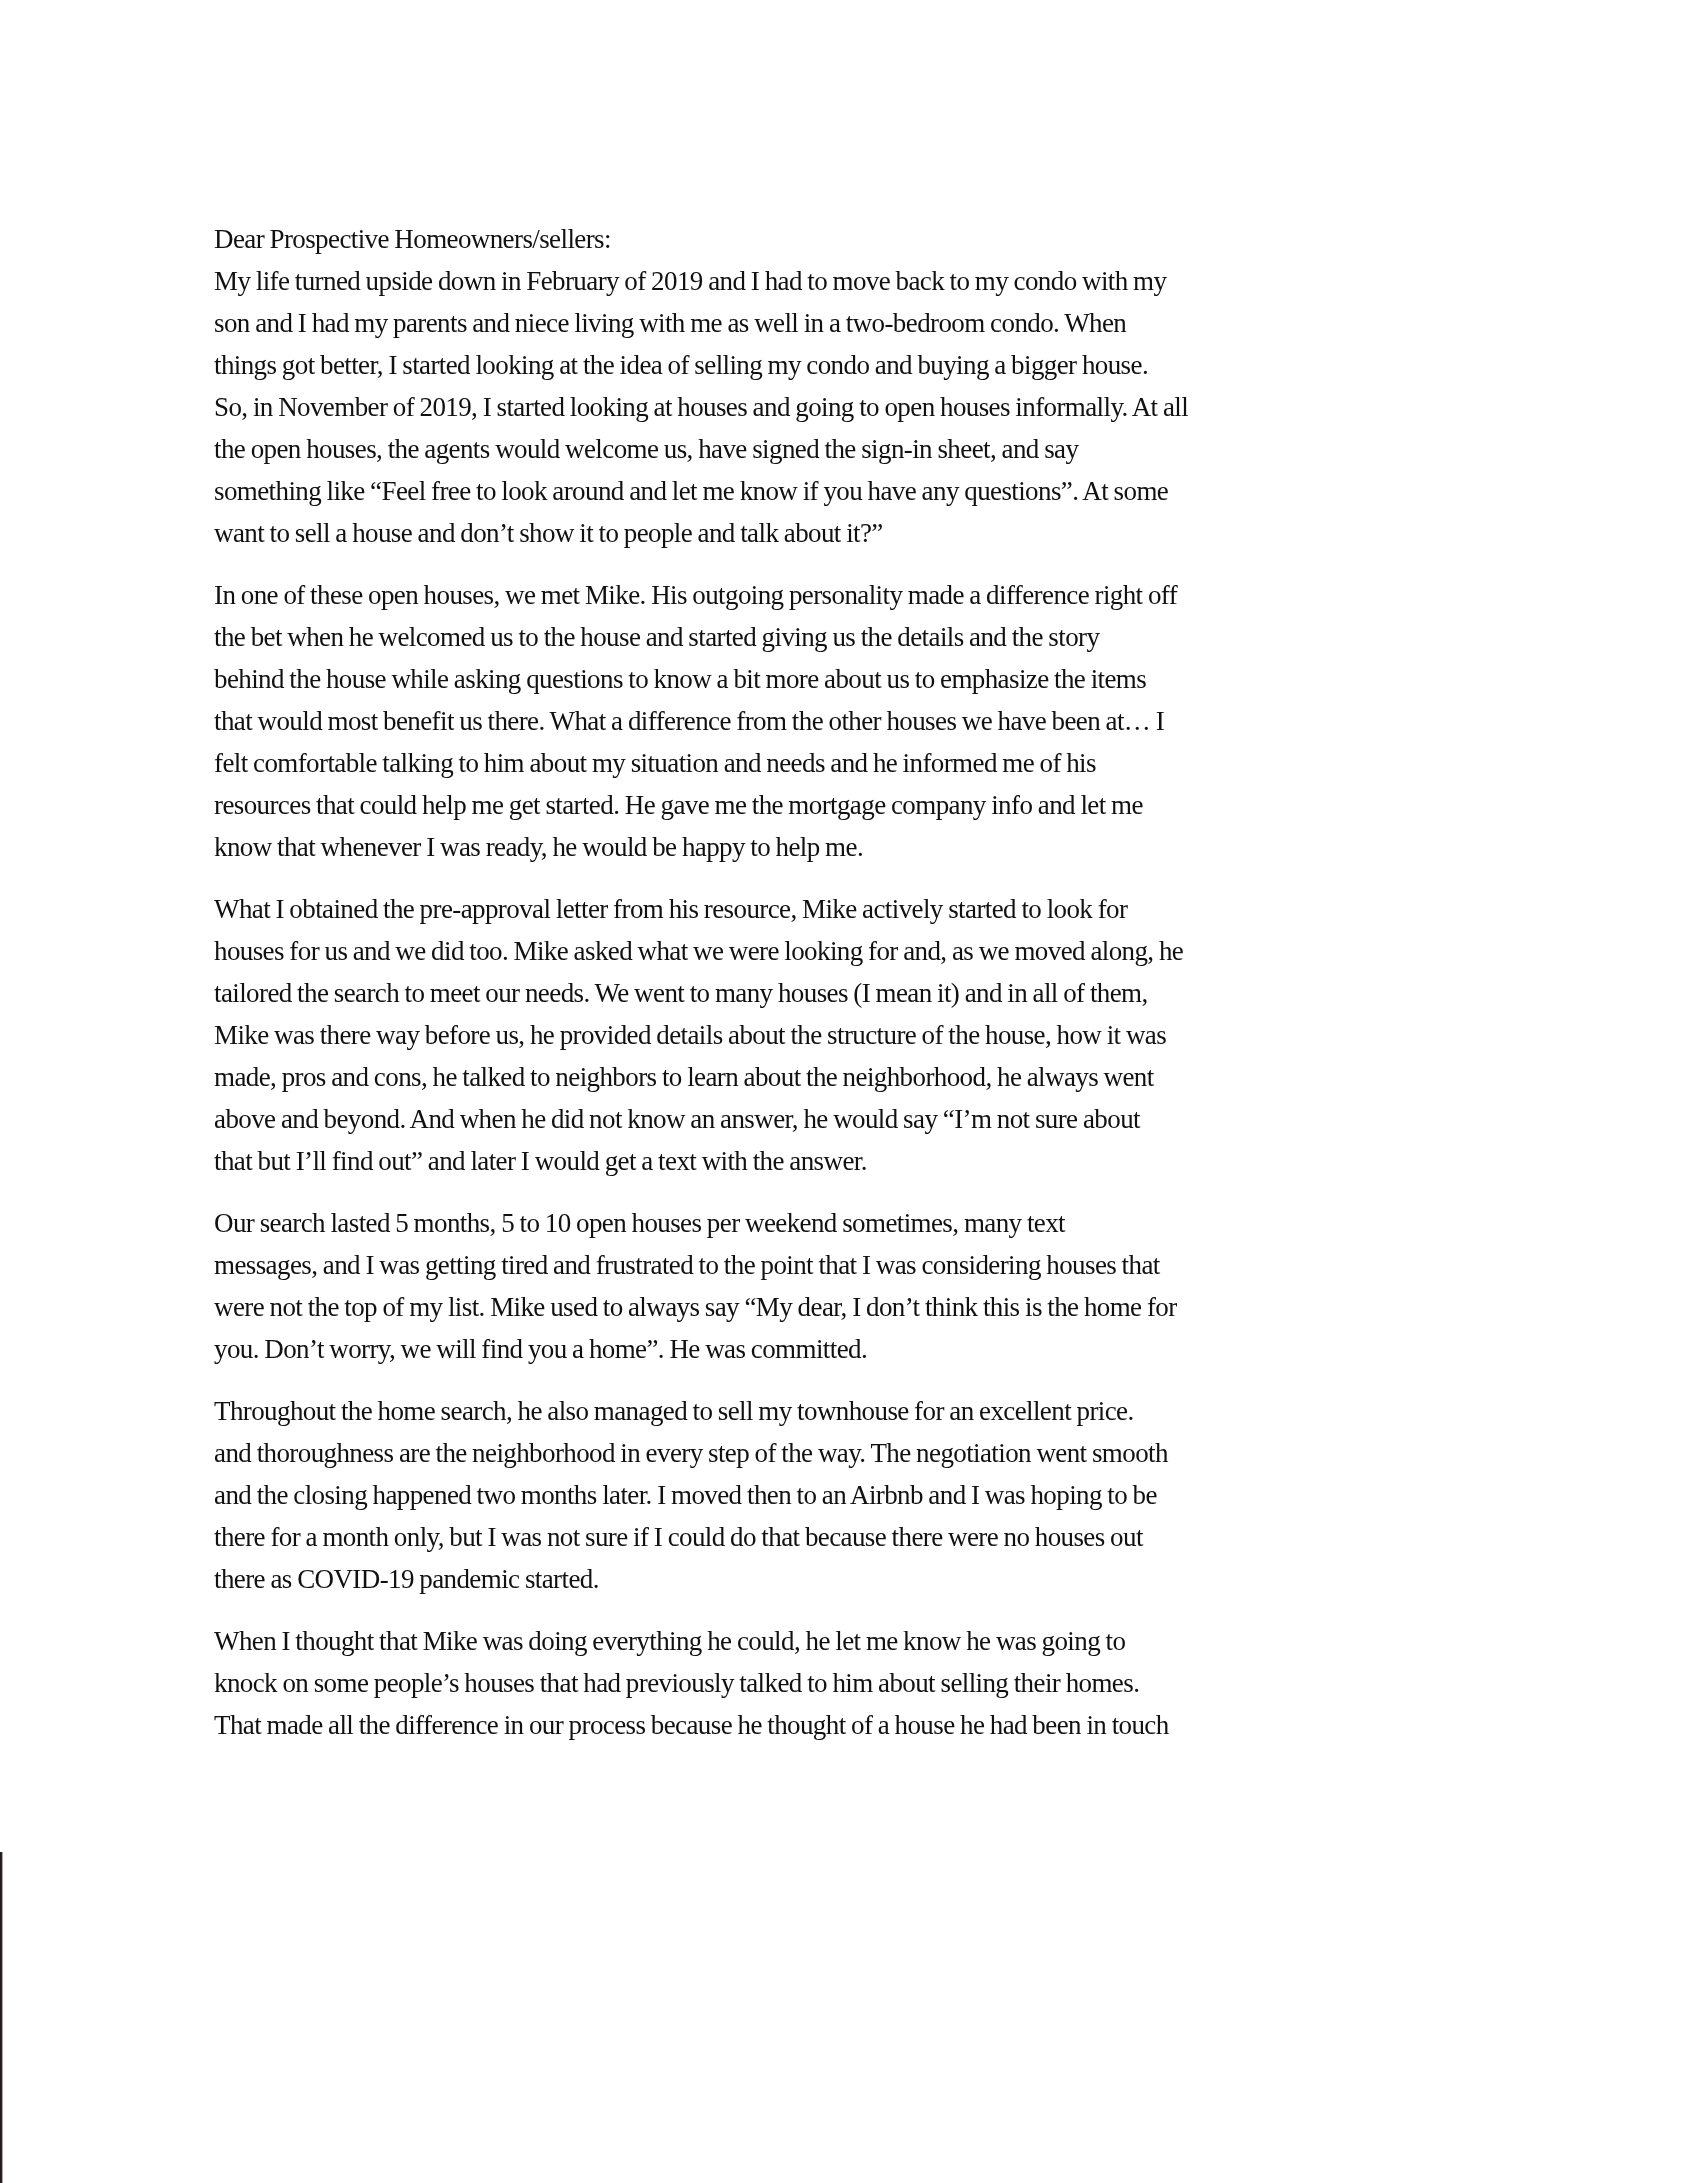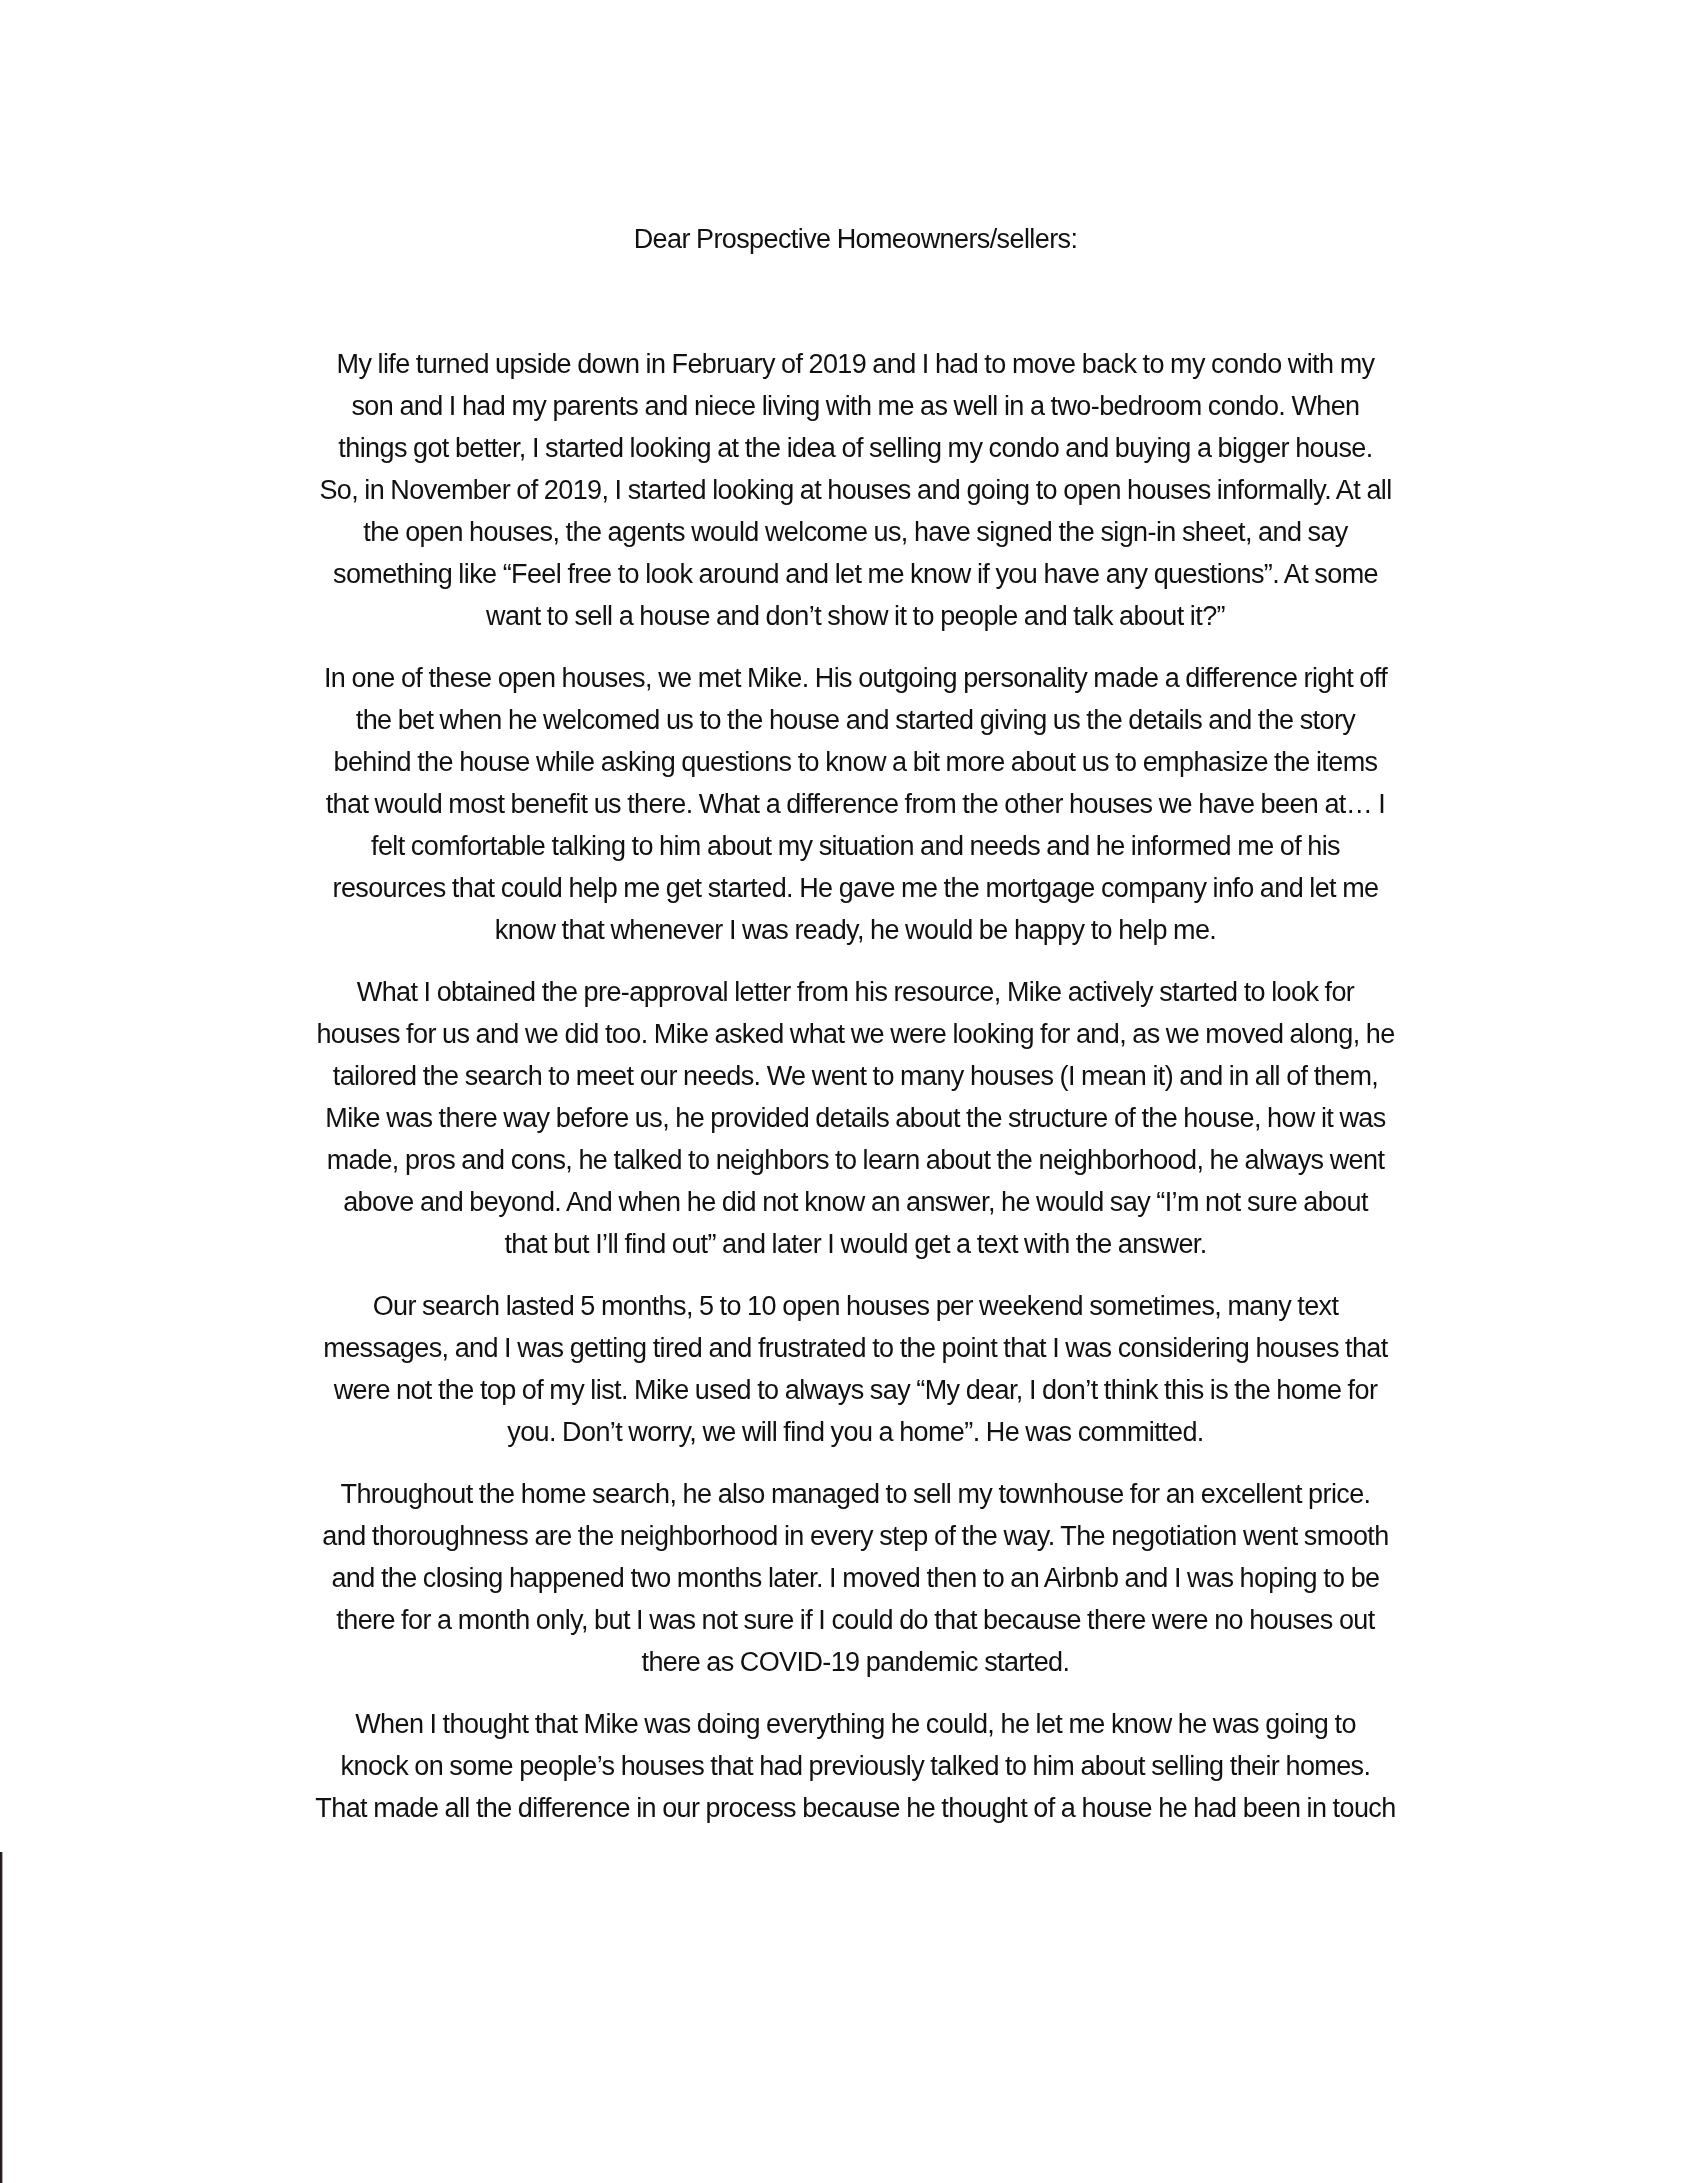--- a/index.html
+++ b/index.html
@@ -28,34 +28,32 @@
       top: 1852px;
       width: 3.3px;
       height: 331px;
       background: linear-gradient(to right, #1a1016, #3a2a30 60%, rgba(255,255,255,0));
     }
     .letter {
       position: absolute;
       left: 214px;
       top: 218px;
       width: 1283px;
-      font-family: Liberation Sans, sans-serif;
+      font-family: Liberation Serif, serif;
       color: #111111;
       font-size: 27px;
       line-height: 42px;
       letter-spacing: -0.6px;
       word-spacing: -0.7px;
-      text-align: center;
     }
     .salutation {
       margin: 0;
       height: 42px;
     }
     .paragraphs {
-      margin-top: 83px;
     }
     .paragraph {
       margin: 0 0 20px 0;
       white-space: normal;
     }
     .line {
       display: block;
       white-space: nowrap;
     }
   </style>

